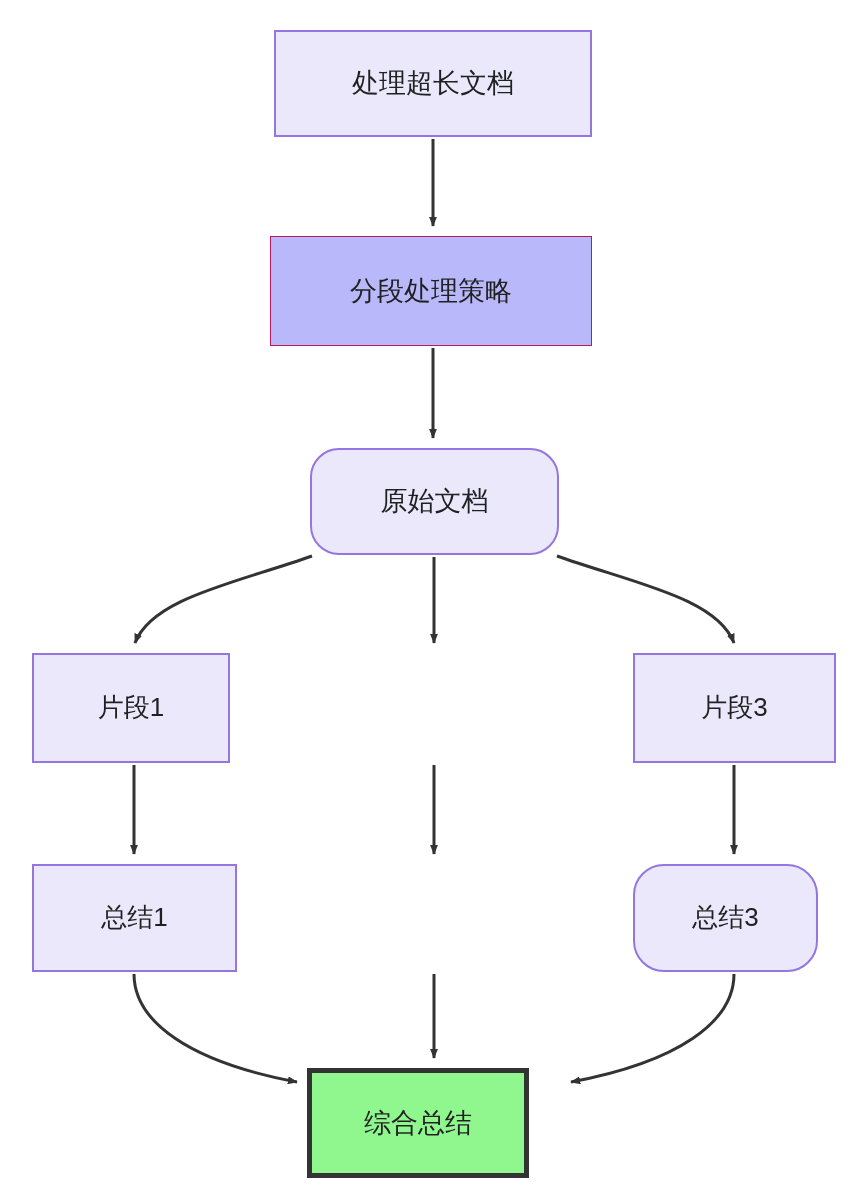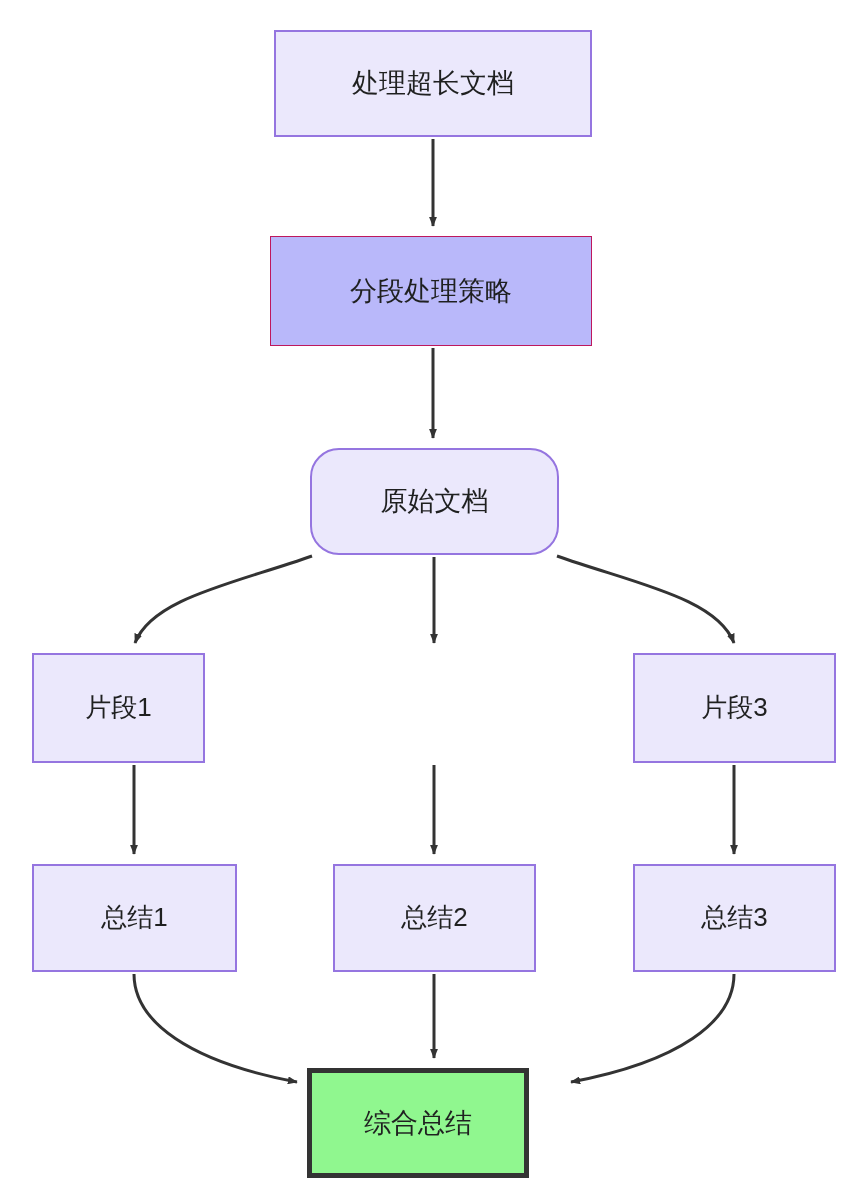--- a/index.html
+++ b/index.html
@@ -103,38 +103,35 @@
   </div>
 
   <div class="node style-emphasis" style="left:270px; top:236px; width:322px; height:110px;">
     <span class="node-label">分段处理策略</span>
   </div>
 
   <div class="node style-plain" style="left:310px; top:448px; width:249px; height:107px;border-radius:29px;">
     <span class="node-label">原始文档</span>
   </div>
 
-  <div class="node style-plain size-sm" style="left:32px; top:653px; width:173px; height:110px;">
+  <div class="node style-plain size-sm" style="left:32px; top:653px; width:198px; height:110px;">
     <span class="node-label">片段1</span>
   </div>
 
 
   <div class="node style-plain size-sm" style="left:633px; top:653px; width:203px; height:110px;">
     <span class="node-label">片段3</span>
   </div>
 
   <div class="node style-plain size-sm" style="left:32px; top:864px; width:205px; height:108px;">
     <span class="node-label">总结1</span>
   </div>
 
-  <div class="node style-plain size-sm" style="left:333px; top:864px; width:203px; height:108px;">
-    <span class="node-label">总结2</span>
-  </div>
 
-  <div class="node style-plain size-sm" style="left:633px; top:864px; width:203px; height:108px;">
+  <div class="node style-plain size-sm" style="left:633px; top:864px; width:185px; height:108px;border-radius:31px;">
     <span class="node-label">总结3</span>
   </div>
 
   <div class="node style-terminal" style="left:307px; top:1068px; width:222px; height:110px;">
     <span class="node-label">综合总结</span>
   </div>
 
 </div>
 
 </body></html>

